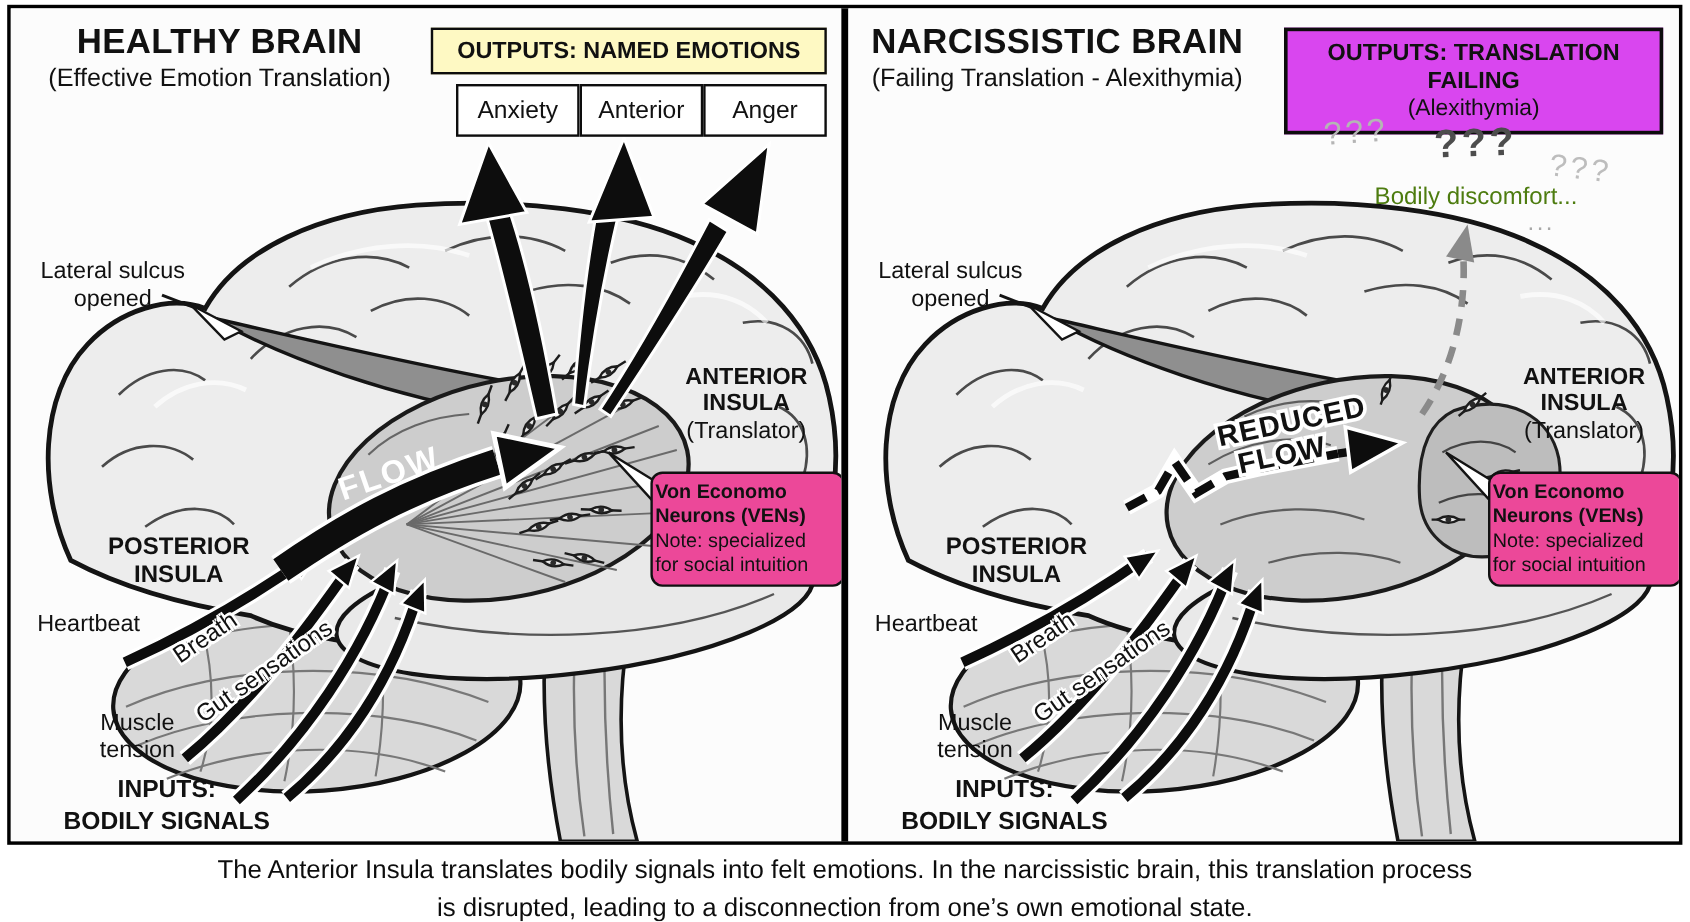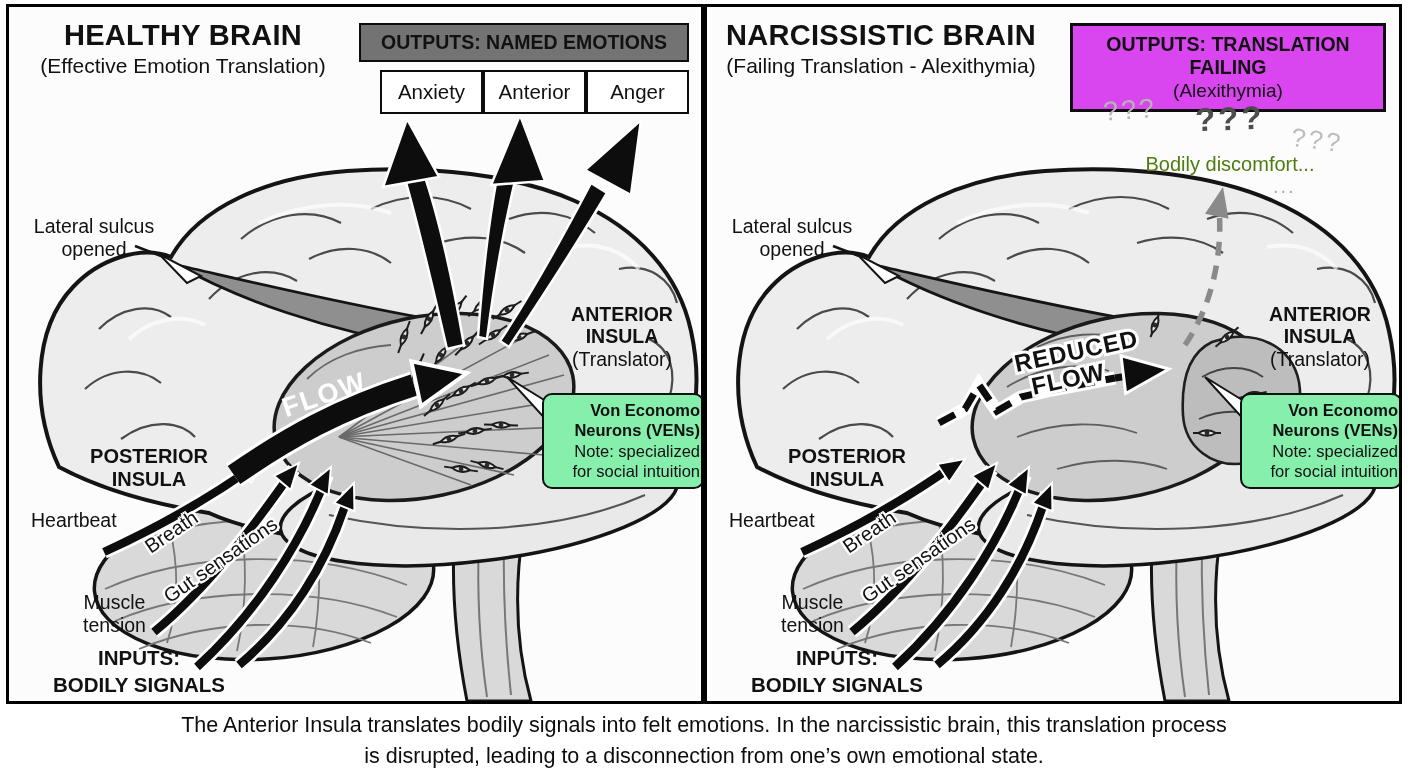--- a/index.html
+++ b/index.html
@@ -10,37 +10,37 @@
   .panel{position:relative;width:692px;height:100%;background:#fcfcfc;overflow:hidden;}
   .divider{width:6px;height:100%;background:#000;flex:0 0 auto;}
   .brain-svg{position:absolute;left:0;top:0;width:695px;height:694px;}
 
   .abs{position:absolute;}
   .title-block{left:6px;top:12px;width:336px;text-align:center;line-height:1.15;}
   .panel-title{font-size:29px;font-weight:800;letter-spacing:.3px;}
   .panel-subtitle{font-size:21px;margin-top:2px;}
 
   .outputs{left:350px;top:16px;width:330px;}
-  .outputs-header{background:#737373;border:2.5px solid #0d0d0d;padding:6px 2px;text-align:center;
+  .outputs-header{background:#fef9c3;border:2.5px solid #0d0d0d;padding:6px 2px;text-align:center;
                   font-size:19.5px;font-weight:700;}
   .emotion-row{display:flex;justify-content:flex-end;margin-top:8px;}
   .emotion-box{width:99px;height:40px;background:#fff;border:2.5px solid #0d0d0d;display:flex;
                align-items:center;justify-content:center;font-size:20.5px;}
   .outputs-failing{left:363px;top:16px;width:306px;background:#d946ef;border:3px solid #0d0d0d;
                    padding:7px 2px;text-align:center;}
   .outputs-failing .hl1{font-size:19.5px;font-weight:700;}
   .outputs-failing .hl2{font-size:19px;margin-top:1px;}
 
   .lbl{line-height:1.18;margin-top:16px;}
   .lateral-label{left:18px;top:192px;width:134px;text-align:center;font-size:19.5px;}
   .posterior-label{left:55px;top:438px;width:170px;text-align:center;font-size:20px;font-weight:700;line-height:1.15;}
   .anterior-label{left:542px;top:296px;width:142px;text-align:center;font-size:19.5px;line-height:1.15;}
   .anterior-label .b{font-weight:700;margin-top:24px;}
-  .ven-box{left:533px;top:386px;width:154px;background:#86efac;border:2.5px solid #111;border-radius:10px;
-           padding:5px 2px;text-align:right;font-size:16.5px;line-height:1.24;}
+  .ven-box{left:533px;top:386px;width:154px;background:#ec4899;border:2.5px solid #111;border-radius:10px;
+           padding:5px 2px;text-align:left;font-size:16.5px;line-height:1.24;}
   .ven-box .b{font-weight:700;}
   .heartbeat-label{left:22px;top:502px;font-size:19.5px;}
   .muscle-label{left:48px;top:584px;width:115px;text-align:center;font-size:19.5px;line-height:1.2;}
   .inputs-label{left:34px;top:638px;width:192px;text-align:center;font-size:20.5px;font-weight:700;line-height:1.3;}
   .halo{color:#111;font-size:20px;font-weight:500;white-space:nowrap;
         text-shadow:-2px -2px 0 #fff,2px -2px 0 #fff,-2px 2px 0 #fff,2px 2px 0 #fff,
                     0 -2px 0 #fff,0 2px 0 #fff,-2px 0 0 #fff,2px 0 0 #fff;}
   .breath-label{left:138px;top:530px;transform:rotate(-34deg);transform-origin:left center;}
   .gut-label{left:157px;top:580px;transform:rotate(-35deg);transform-origin:left center;}
 

